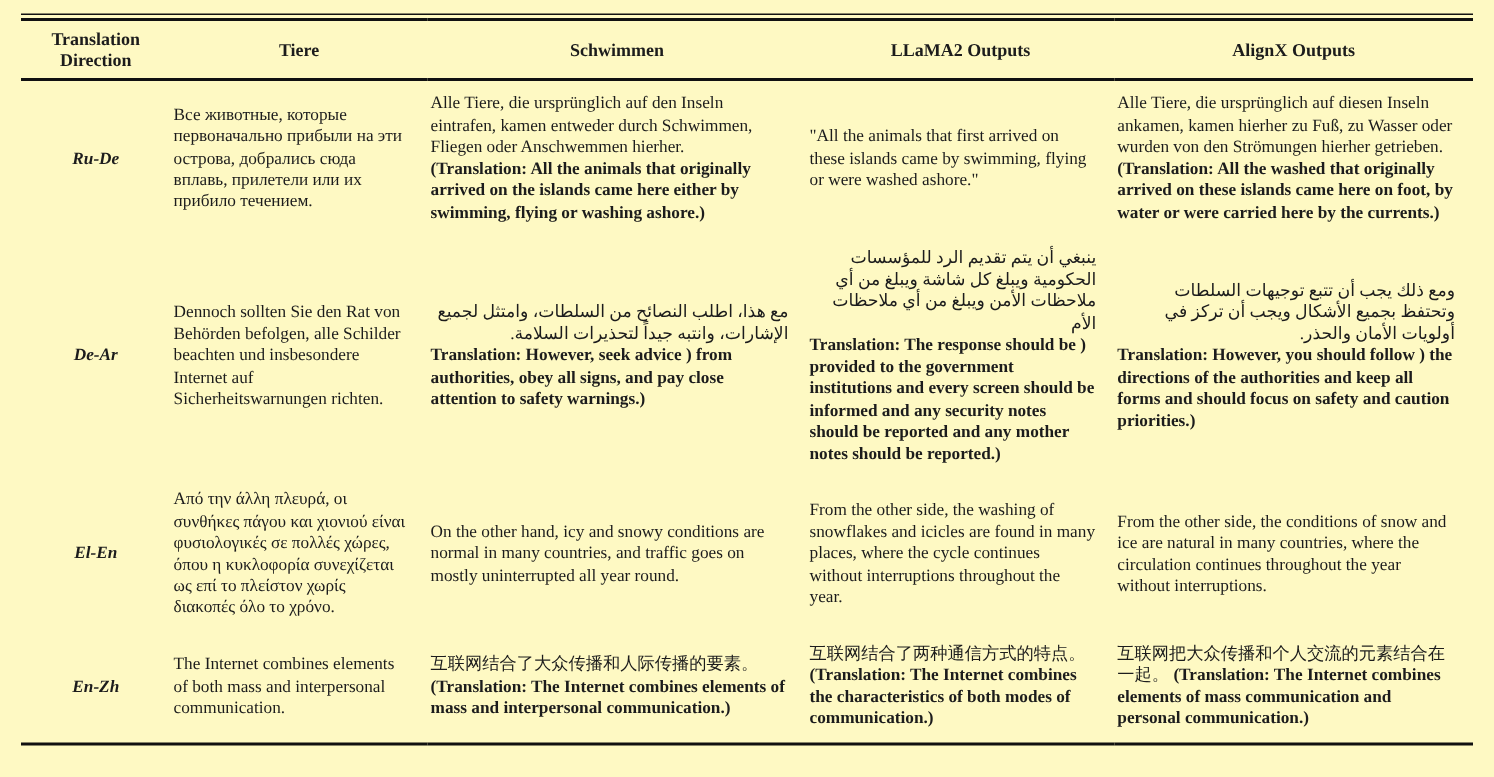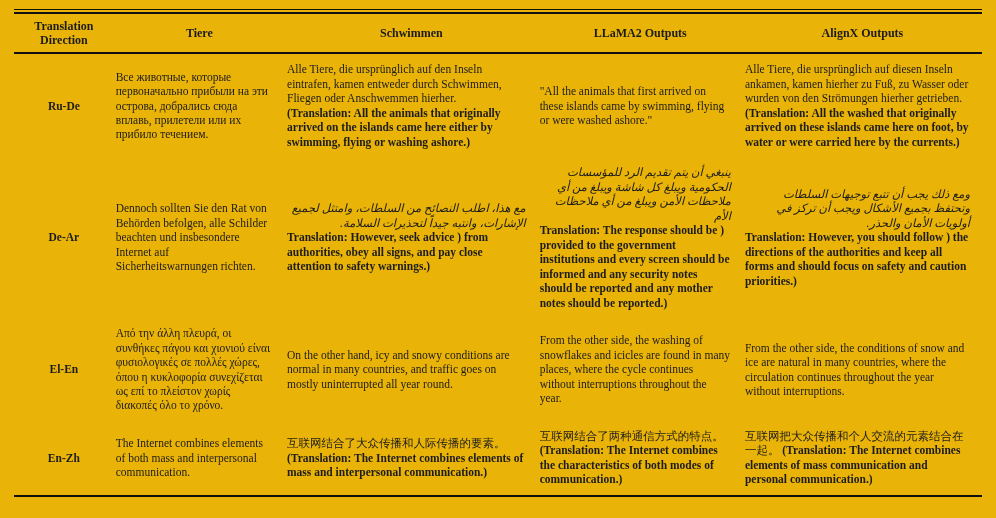--- a/index.html
+++ b/index.html
@@ -7,21 +7,21 @@
     font-family: "Liberation Serif", "DejaVu Serif", "DejaVu Sans", serif;
     color: #1c1c1c;
     -webkit-font-smoothing: antialiased;
   }
   .page {
     width: 996px;
     height: 518px;
     overflow: hidden;
     box-sizing: border-box;
     padding: 9px 14px 0 14px;
-    background: #eab308;
+    background: #fef9c3;
   }
   
   .rule-top {
     border-top: 1.5px solid #111;
     padding-top: 2px;
   }
   table.paper-table {
     width: 100%;
     border-collapse: collapse;
     table-layout: fixed;
@@ -41,28 +41,28 @@
   }
   td {
     vertical-align: middle;
     padding: 8px 12px 8px 2px;
     word-wrap: break-word;
   }
   td.dir-cell {
     text-align: center;
     font-weight: bold;
     padding: 8px 2px;
+    font-style: italic;
   }
   .b { font-weight: bold; }
   .rtl-seg {
     display: block;
     direction: rtl;
     unicode-bidi: isolate;
     text-align: right;
-    font-style: italic;
   }
 </style>
 </head>
 <body>
 
 <div class="page">
   <div class="rule-top">
     <table class="paper-table">
       <colgroup>
         <col style="width:10.3%">

